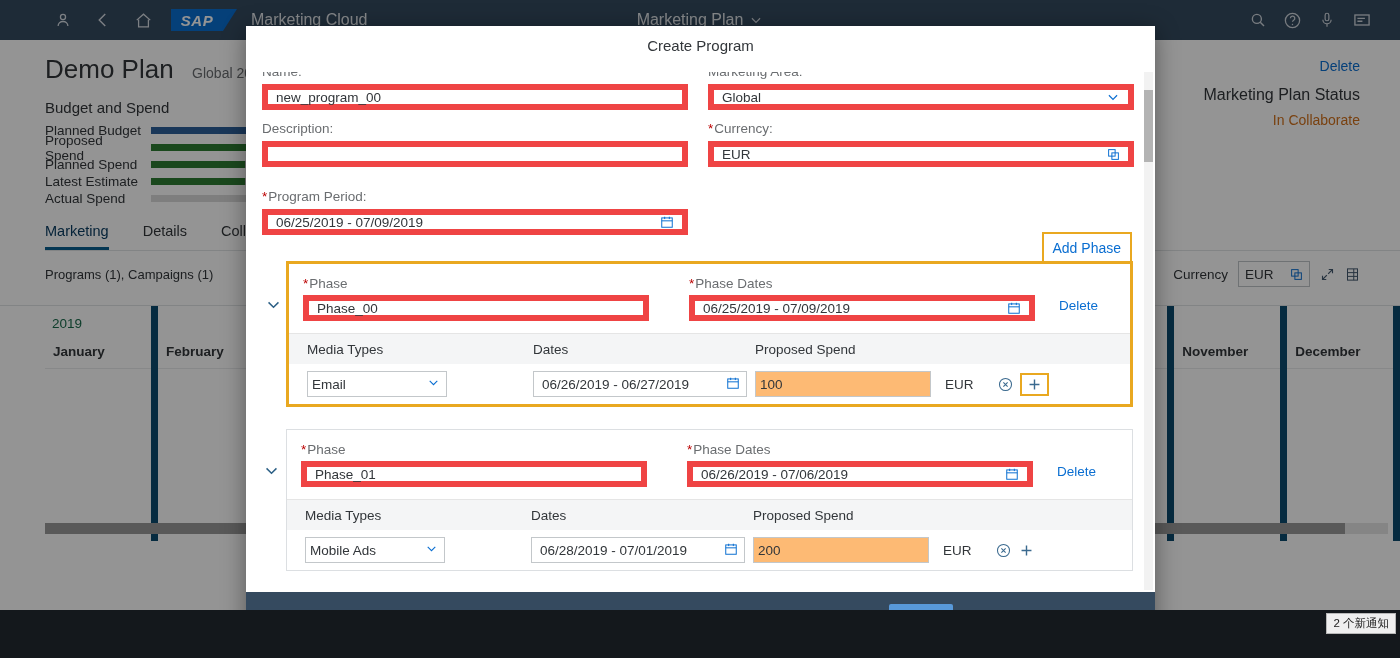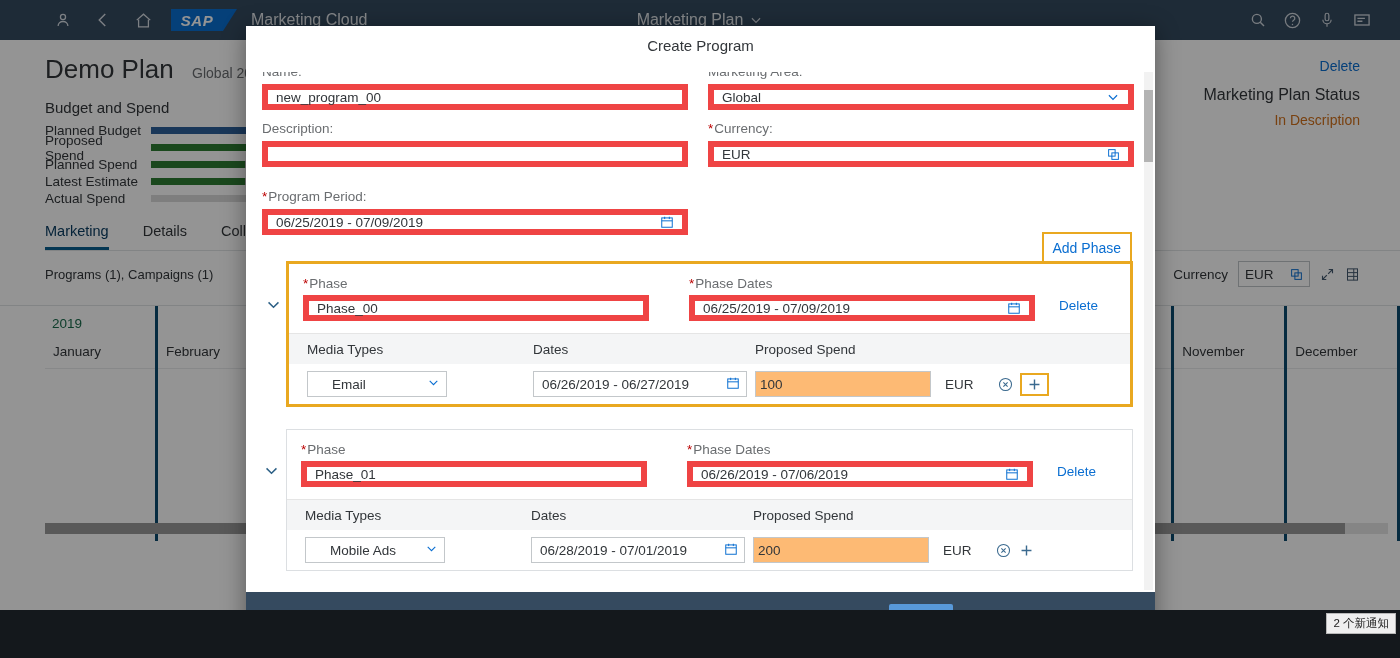--- a/index.html
+++ b/index.html
@@ -90,21 +90,21 @@
   .tb-field {
     width: 72px; height: 26px; border: 1px solid #bfc4c9; background: #fff;
     display: flex; align-items: center; justify-content: space-between;
     padding: 0 6px; font-size: 13.5px; color: #32363a;
   }
   .tb-ic { color: #0a6ed1; display: flex; align-items: center; }
 
   .cal { position: relative; margin-top: 10px; border-top: 1px solid #e0e3e6; height: 235px; }
   .cal-year { position: absolute; left: 52px; top: 10px; font-size: 13.5px; color: #1a6b4c; }
   .cal-cols { position: absolute; left: 45px; top: 0; right: 0; height: 235px; display: flex; }
-  .cal-col { flex: 1; border-right: 3px solid #0c4a6e; position: relative; }
+  .cal-col { flex: 1; border-right: 7px solid #0c4a6e; position: relative; font-weight: bold; }
   .cal-col .m { position: absolute; top: 38px; left: 8px; font-size: 13.5px; color: #32363a; white-space: nowrap; }
   .cal-col .cell { position: absolute; top: 62px; left: 0; right: 0; height: 30px; border-top: 1px solid #e8eaec; }
   .hscroll {
     position: absolute; left: 45px; right: 12px; bottom: 6px; height: 11px;
     background: #e5e5e5;
   }
   .hscroll .thumb { position: absolute; left: 0; top: 0; width: 1300px; height: 11px; background: #999; }
 
   .dim {
     position: absolute; left: 0; top: 0; width: 1400px; height: 610px;
@@ -189,21 +189,21 @@
   .mt-row { display: flex; align-items: center; height: 40px; padding-left: 18px; }
   .c-media { width: 226px; }
   .c-dates { width: 222px; }
   .c-spend { width: 190px; }
   .c-cur { width: 52px; font-size: 13.5px; color: #32363a; }
   .c-act { display: flex; align-items: center; gap: 6px; }
 
   .sel {
     width: 140px; height: 26px; border: 1px solid #c3c7ca; background: #fff;
     display: flex; align-items: center; justify-content: space-between;
-    padding: 0 6px 0 24px; font-size: 13.5px; color: #32363a;
+    padding: 0 6px 0 4px; font-size: 13.5px; color: #32363a;
   }
   .sel .ic { color: #0a6ed1; }
   .d-fld {
     width: 214px; height: 26px; border: 1px solid #c3c7ca; background: #fff;
     display: flex; align-items: center; justify-content: space-between;
     padding: 0 6px 0 8px; font-size: 13.5px; color: #32363a;
   }
   .s-fld {
     width: 176px; height: 26px; border: 1px solid #c3c7ca; background: #fdba74;
     display: flex; align-items: center; padding: 0 4px;
@@ -293,21 +293,21 @@
       </div>
     </div>
 
     <div class="page">
       <div class="page-head">
         <span class="plan-title">Demo Plan</span>
         <span class="plan-sub">Global 2019</span>
         <div class="head-right">
           <div class="del">Delete</div>
           <div class="mps">Marketing Plan Status</div>
-          <div class="st">In Description</div>
+          <div class="st">In Collaborate</div>
         </div>
       </div>
 
       <div class="bs-title">Budget and Spend</div>
       <div class="bs-rows">
         <div class="bs-row">
           <span class="bs-label">Planned Budget</span>
           <span class="bs-track">
               <span class="bs-fill" style="width:100%;background:#2b5f99"></span>
             </span>

